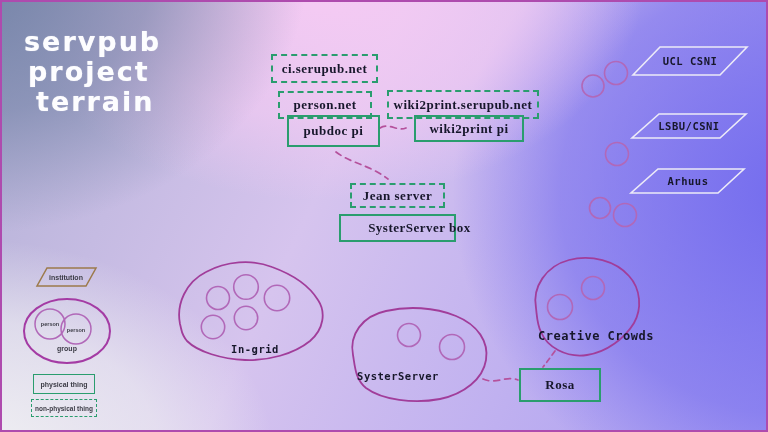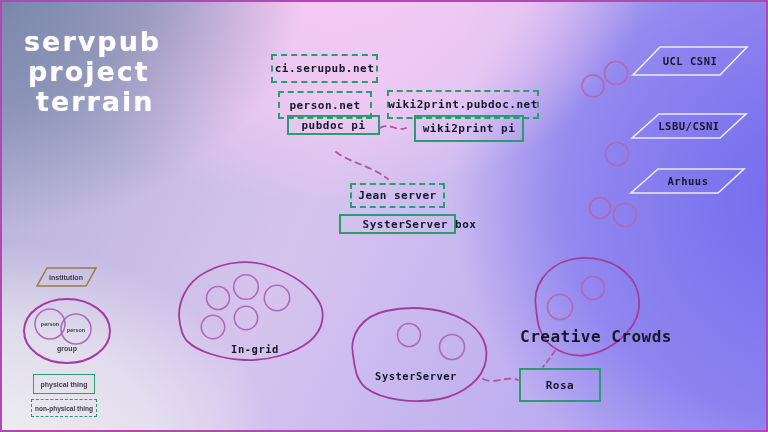--- a/index.html
+++ b/index.html
@@ -15,31 +15,31 @@
       radial-gradient(ellipse 480px 380px at -4% -8%, rgba(116,131,167,1) 0%, rgba(116,131,167,0.65) 38%, rgba(116,131,167,0) 70%),
       radial-gradient(ellipse 430px 300px at 42% -6%, rgba(247,203,244,1) 0%, rgba(247,203,244,0.6) 48%, rgba(247,203,244,0) 75%),
       radial-gradient(ellipse 430px 400px at 104% 45%, rgba(112,105,238,0.95) 0%, rgba(112,105,238,0.55) 55%, rgba(112,105,238,0) 80%),
       radial-gradient(ellipse 420px 300px at -4% 106%, rgba(241,241,243,1) 0%, rgba(241,241,243,0.6) 45%, rgba(241,241,243,0) 72%),
       linear-gradient(115deg,#b4b2d6 0%,#d6c4ee 42%,#a99df2 100%);
   }
   #shapes{position:absolute;left:0;top:0;width:768px;height:432px;}
   .abs{position:absolute;box-sizing:border-box;}
   .node{
     display:flex;align-items:center;justify-content:center;
-    font-weight:bold;font-size:11px;color:#17172b;
-    letter-spacing:0.5px;white-space:nowrap;
+    font-weight:bold;font-size:13px;color:#17172b;
+    letter-spacing:0.5px;white-space:nowrap;font-family:Liberation Serif, serif;
   }
   .node.solid{border:2px solid #2a9d6e;}
   .node.dashed{border:2px dashed #2a9d6e;}
   .shape-label{
     display:flex;align-items:center;justify-content:center;
     font-weight:bold;font-size:10.5px;color:#17172b;
     letter-spacing:0.5px;white-space:nowrap;
   }
-  .shape-label.small{font-size:16px;}
+  .shape-label.small{font-size:12px;}
   .title-line{
     position:absolute;
     font-family:"DejaVu Sans","Liberation Sans",sans-serif;
     font-weight:bold;font-size:27px;line-height:1;
     color:#fdfdff;letter-spacing:2px;
     text-shadow:0 0 1px rgba(255,255,255,0.6);
   }
   .legend-text{
     display:flex;align-items:center;justify-content:center;
     font-family:"Liberation Sans","DejaVu Sans",sans-serif;
@@ -98,34 +98,34 @@
     <circle cx="48" cy="322" r="15" fill="none" stroke="#b168b8" stroke-width="1.5"></circle>
     <circle cx="74" cy="327" r="15" fill="none" stroke="#b168b8" stroke-width="1.5"></circle>
   </svg>
 
   <div class="title-line" style="left:22px;top:26px;">servpub</div>
   <div class="title-line" style="left:26px;top:56px;">project</div>
   <div class="title-line" style="left:34px;top:86px;">terrain</div>
 
   <div class="abs node dashed" style="left:269px;top:52px;width:107px;height:29px;">ci.serupub.net</div>
   <div class="abs node dashed" style="left:276px;top:89px;width:94px;height:28px;">person.net</div>
-  <div class="abs node dashed" style="left:385px;top:88px;width:152px;height:29px;">wiki2print.pubdoc.net</div>
+  <div class="abs node dashed" style="left:385px;top:88px;width:152px;height:29px;">wiki2print.serupub.net</div>
   <div class="abs node dashed" style="left:348px;top:181px;width:95px;height:25px;">Jean server</div>
 
-  <div class="abs node solid" style="left:285px;top:113px;width:93px;height:20px;">pubdoc pi</div>
+  <div class="abs node solid" style="left:285px;top:113px;width:93px;height:32px;">pubdoc pi</div>
   <div class="abs node solid" style="left:404px;top:113px;width:110px;height:27px;margin-left:8px;">wiki2print pi</div>
-  <div class="abs node solid" style="left:337px;top:212px;width:117px;height:20px;padding-left:44px;">SysterServer box</div>
+  <div class="abs node solid" style="left:337px;top:212px;width:117px;height:28px;padding-left:44px;">SysterServer box</div>
   <div class="abs node solid" style="left:517px;top:366px;width:82px;height:34px;">Rosa</div>
 
   <div class="abs shape-label" style="left:633px;top:46px;width:110px;height:26px;">UCL CSNI</div>
   <div class="abs shape-label" style="left:632px;top:111px;width:110px;height:26px;">LSBU/CSNI</div>
   <div class="abs shape-label" style="left:631px;top:166px;width:110px;height:26px;">Arhuus</div>
 
   <div class="abs shape-label" style="left:213px;top:340px;width:80px;height:14px;">In-grid</div>
-  <div class="abs shape-label" style="left:374px;top:367px;width:80px;height:14px;">SysterServer</div>
+  <div class="abs shape-label" style="left:356px;top:367px;width:80px;height:14px;">SysterServer</div>
   <div class="abs shape-label small" style="left:544px;top:327px;width:100px;height:14px;">Creative Crowds</div>
 
   <div class="abs legend-text" style="left:34px;top:269px;width:60px;height:12px;font-size:7px;">institution</div>
   <div class="abs legend-text" style="left:33px;top:317px;width:30px;height:10px;font-size:5.5px;">person</div>
   <div class="abs legend-text" style="left:59px;top:323px;width:30px;height:10px;font-size:5.5px;">person</div>
   <div class="abs legend-text" style="left:45px;top:341px;width:40px;height:11px;font-size:7px;">group</div>
   <div class="abs legend-box solid" style="left:31px;top:372px;width:62px;height:20px;font-size:7px;">physical thing</div>
   <div class="abs legend-box dashed" style="left:29px;top:397px;width:66px;height:18px;font-size:6.5px;">non-physical thing</div>
 
 </div>

